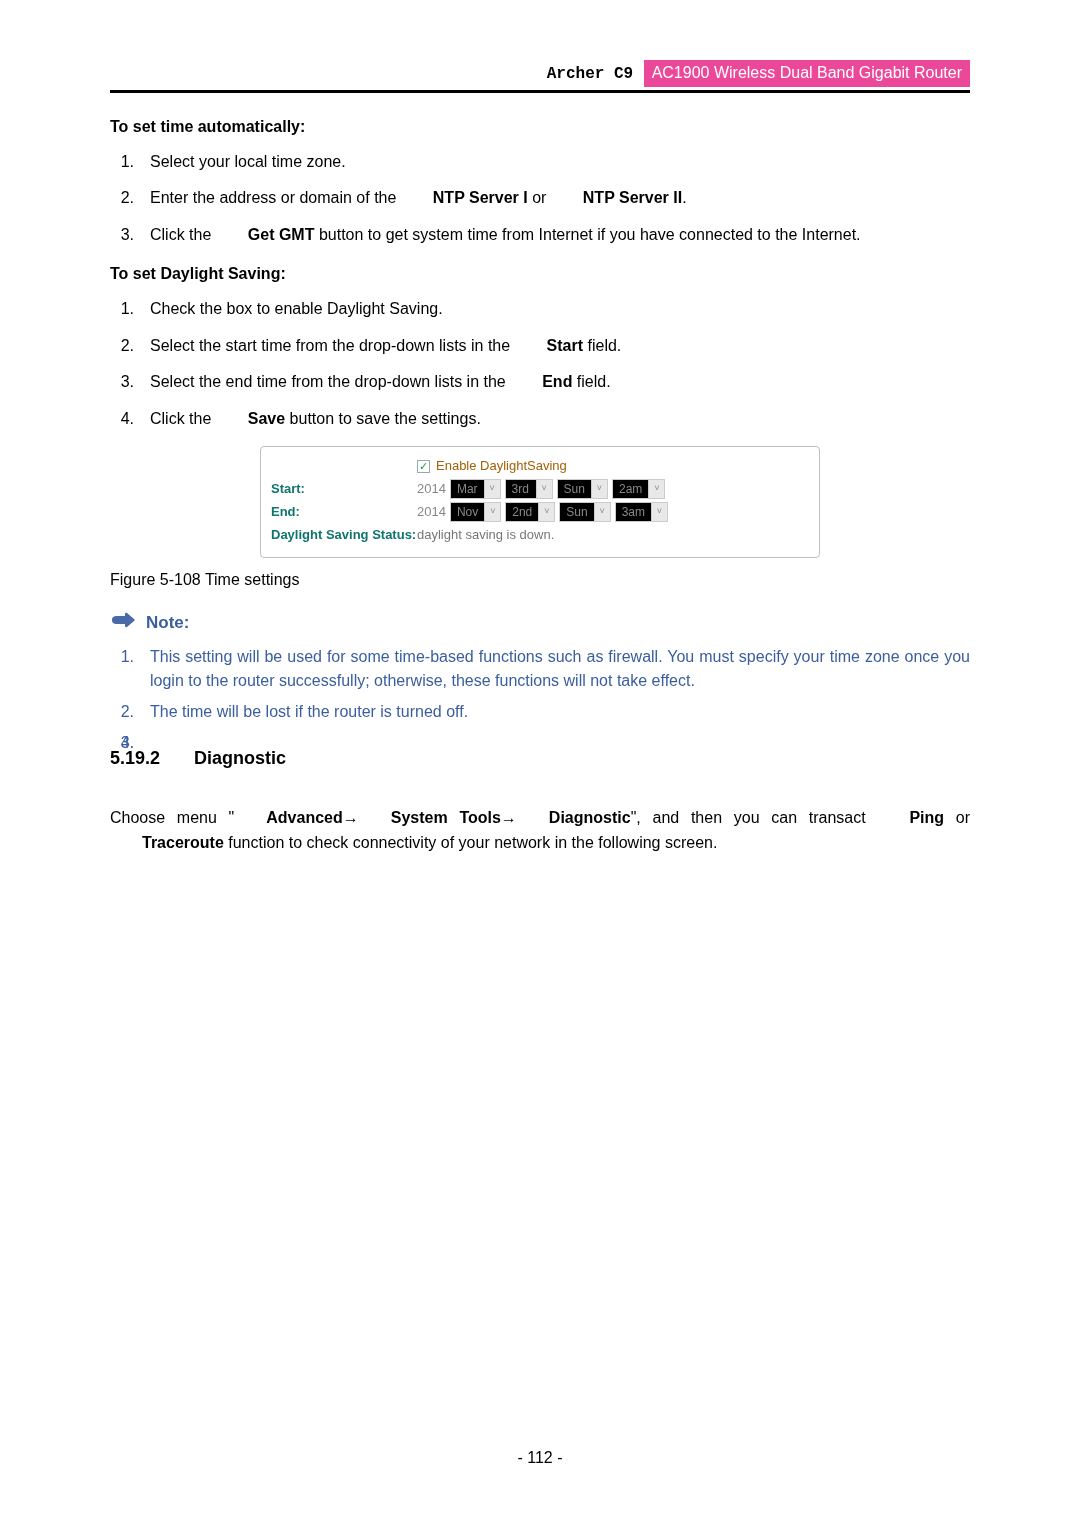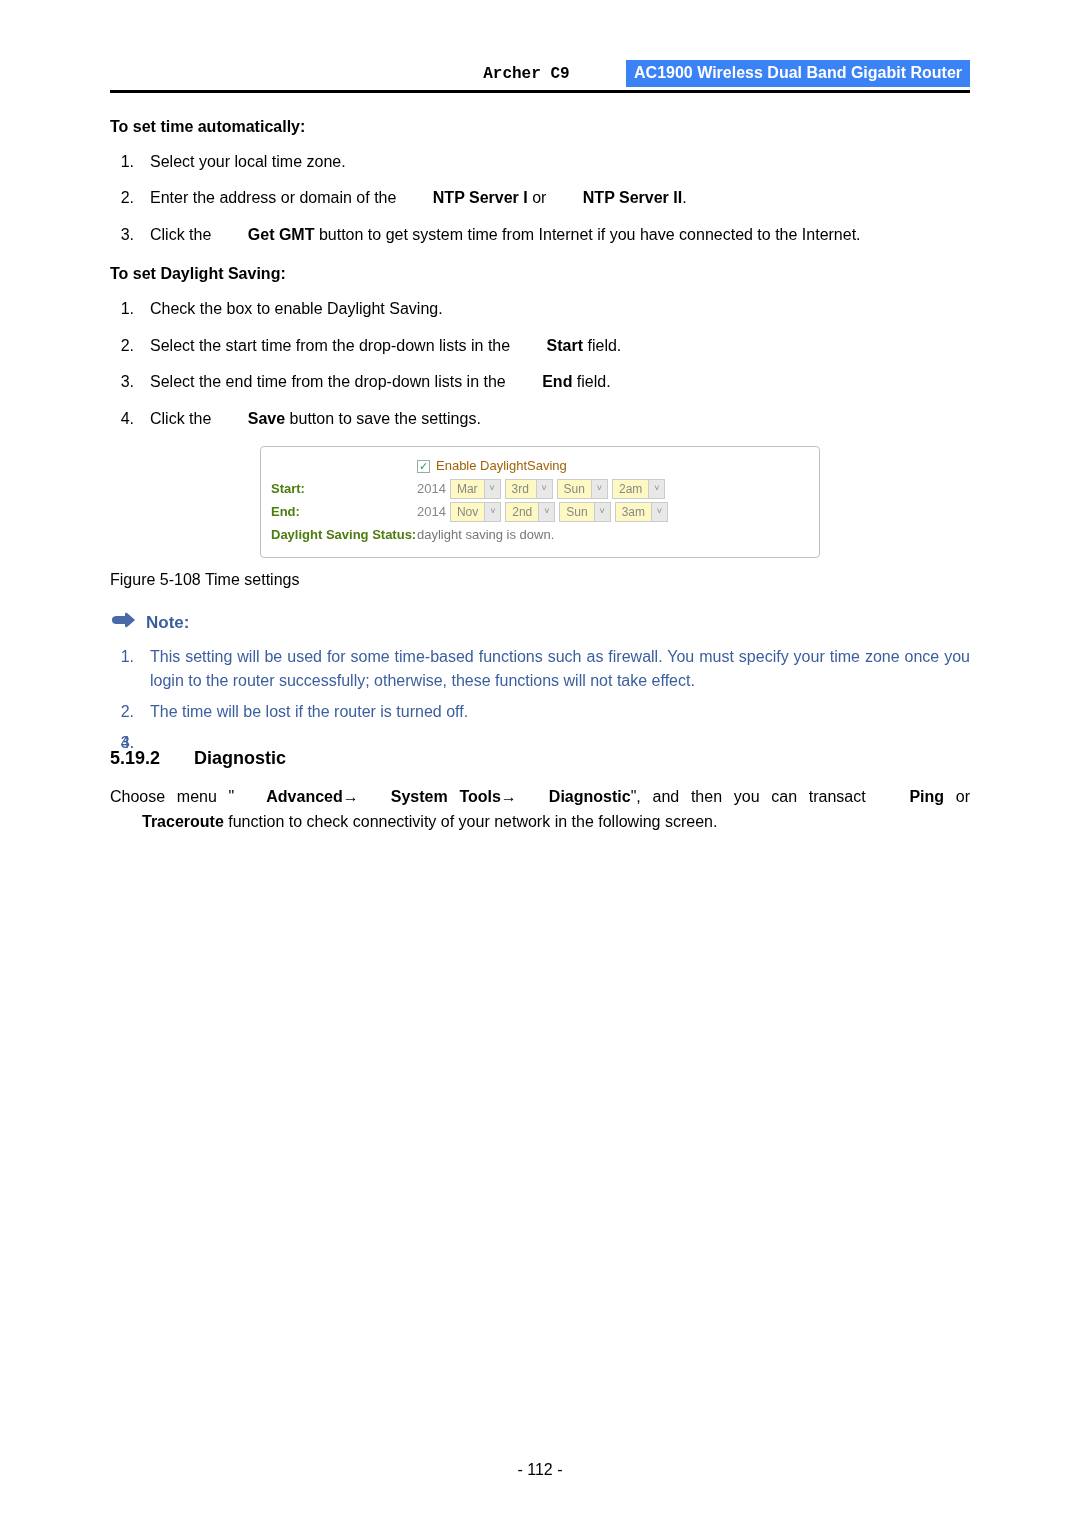--- a/index.html
+++ b/index.html
@@ -20,26 +20,25 @@
     padding-bottom: 3px;
     margin-bottom: 22px;
   }
   .header-model {
     font-weight: bold;
     display: inline-block;
     padding-right: 6px;
     font-family: Liberation Mono, monospace;
   }
   .header-title {
-    font-weight: bold;
+    font-weight: normal;
     color: #fff;
-    background: #3b82f6;
+    background: #ec4899;
     display: inline-block;
     padding: 1px 8px;
-    margin-left: 46px;
   }
   .sub-heading {
     font-weight: bold;
     margin-top: 8px;
     margin-bottom: 10px;
   }
   ol.numbered {
     list-style: none;
     margin-left: 28px;
     margin-bottom: 14px;
@@ -70,21 +69,21 @@
     font-size: 13px;
     color: #777;
   }
   .ds-row {
     display: flex;
     align-items: center;
     margin: 3px 0;
   }
   .ds-label-col {
     width: 146px;
-    color: #4d7c0f;
+    color: #0f766e;
     font-weight: bold;
     font-size: 13px;
   }
   .ds-check {
     display: inline-block;
     width: 13px; height: 13px;
     border: 1px solid #9aa;
     margin-right: 6px;
     position: relative;
     color: #1aa04a;
@@ -93,21 +92,21 @@
     text-align: center;
   }
   .ds-enable-label { color: #a16207; }
   .yeartxt { color: #888; margin-right: 4px; font-size: 13px; }
   .ds-sel {
     display: inline-flex;
     align-items: center;
     border: 1px solid #ccc;
     height: 20px;
     margin-right: 4px;
-    background: #fef9c3;
+    background: #000000;
   }
   .ds-sel .val {
     padding: 0 6px;
     color: #888;
     font-size: 12px;
     min-width: 30px;
   }
   .ds-sel .caret {
     width: 16px;
     height: 100%;
@@ -154,27 +153,27 @@
     position: absolute;
     left: -30px;
     width: 26px;
     text-align: right;
   }
 
   .section-head {
     font-weight: bold;
     font-size: 18px;
     margin-top: 14px;
-    margin-bottom: 12px;
+    margin-bottom: 33px;
   }
   .section-num { display: inline-block; margin-right: 34px; }
 
   .page-num {
     position: absolute;
-    bottom: 44px;
+    bottom: 56px;
     left: 0;
     width: 1080px;
     text-align: center;
     font-size: 16px;
     margin-top: 46px;
   }
 </style>
 </head>
 <body>
 

